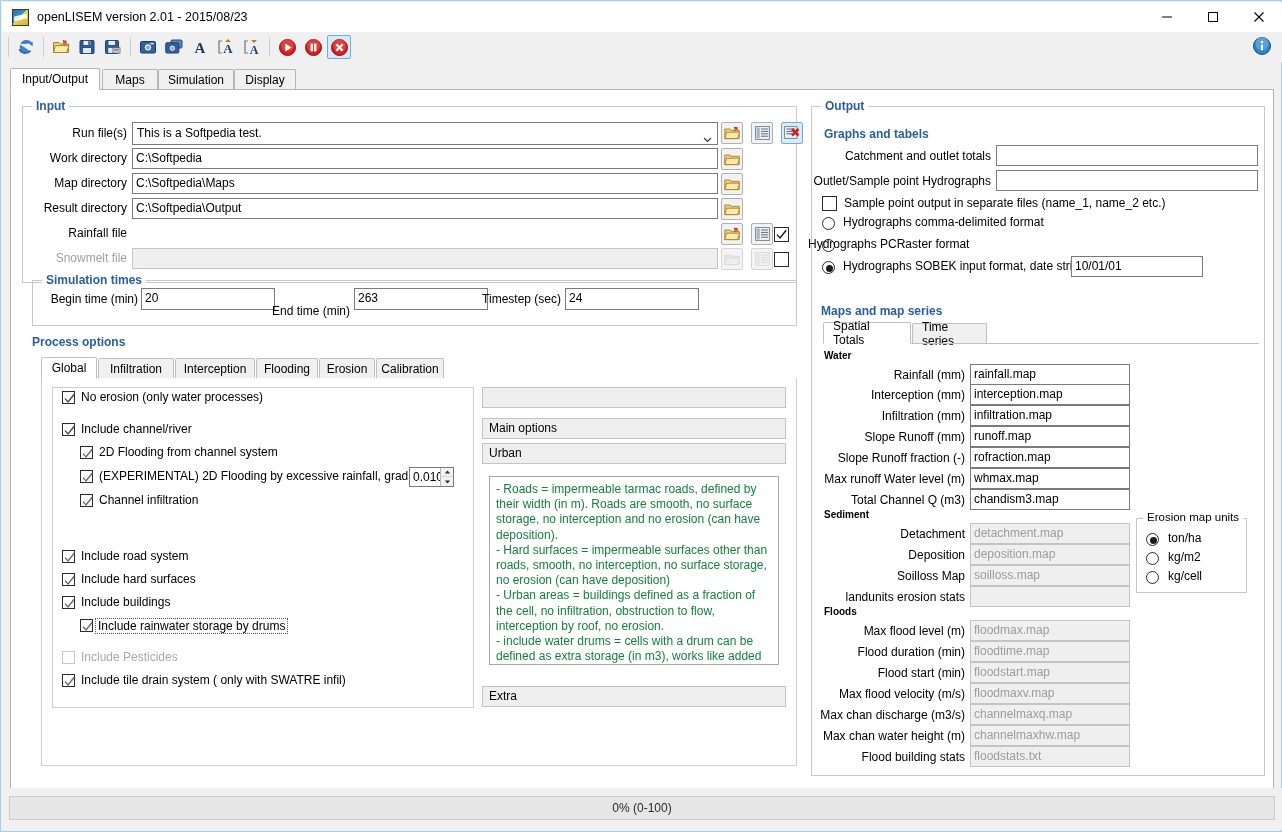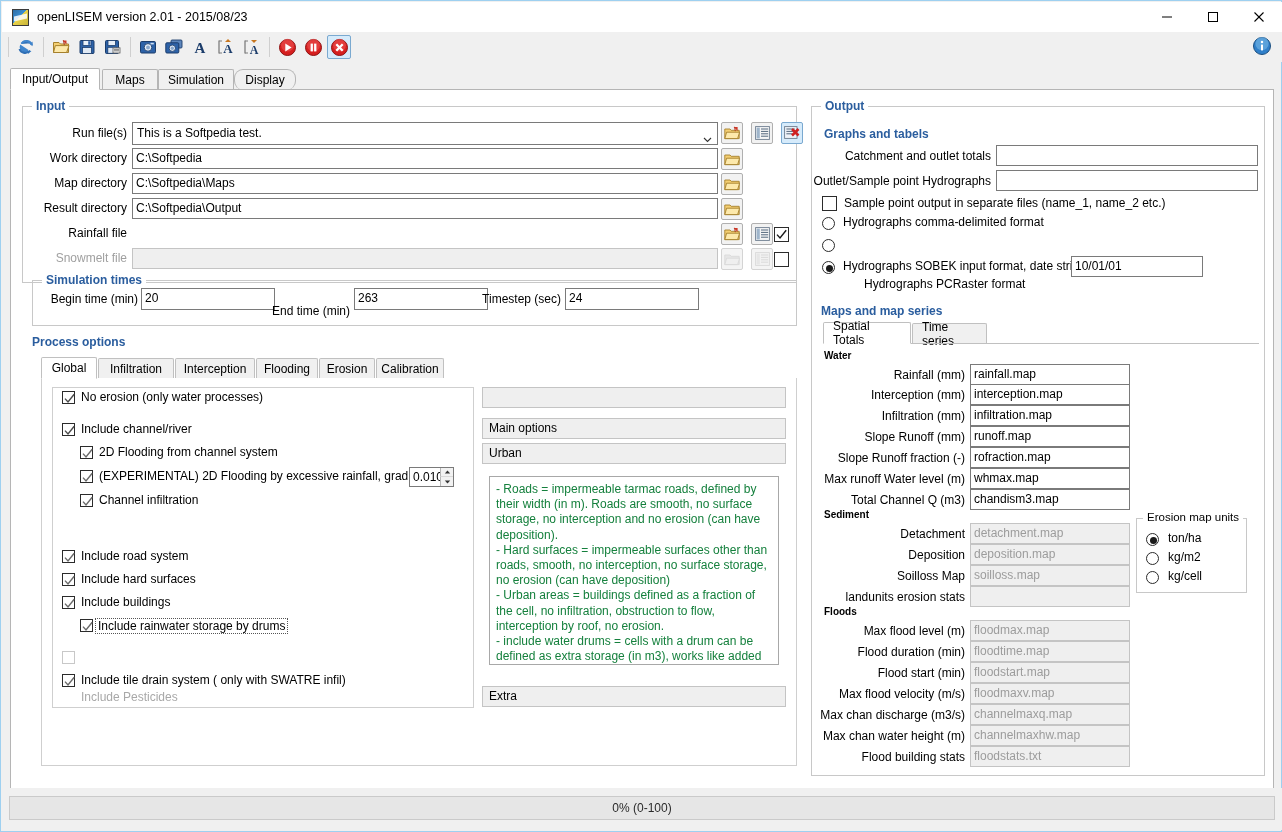--- a/index.html
+++ b/index.html
@@ -114,21 +114,21 @@
     border:1px solid #2b2b2b;background:#fff;
   }
   .cb.dis{border:1px solid #c8c8c8;background:#fff;}
   .cb svg{position:absolute;left:0;top:0;}
   .rd{
     position:absolute;width:13px;height:13px;box-sizing:border-box;
     border:1px solid #2b2b2b;border-radius:50%;background:#fff;
   }
   .rd .dot{position:absolute;left:3px;top:3px;width:7px;height:7px;border-radius:50%;background:#1a1a1a;}
   .cbtext{position:absolute;font-size:12px;}
-  .cbtext.dim{color:#a8a8a8;margin-top:40px;}
+  .cbtext.dim{color:#a8a8a8;}
   .focusbox{border:1px dotted #555;padding:0 2px;margin-left:-3px;}
   
   .itabstrip{position:absolute;height:22px;}
   .itabstrip:after{content:"";position:absolute;left:0;bottom:0;width:100%;height:1px;background:#c0c0c0;}
   .itab{
     position:absolute;bottom:0;height:21px;border:1px solid #c0c0c0;border-bottom:none;
     background:#f0f0f0;display:flex;align-items:center;justify-content:center;padding:0 9px;
     box-sizing:border-box;font-size:12px;border-radius:2px 2px 0 0;
   }
   .itab.active{background:#ffffff;height:22px;border-bottom:1px solid #fff;z-index:3;}
@@ -312,21 +312,21 @@
         <circle cx="10" cy="6" r="1.25" fill="#fff"></circle>
         <rect x="9" y="8.4" width="2" height="6" rx=".6" fill="#fff"></rect>
       </svg>
     </div>
   </div>
 
   <div class="tabstrip">
     <div class="tab active" style="left:0;width:90px;">Input/Output</div>
     <div class="tab" style="left:92px;width:56px;">Maps</div>
     <div class="tab" style="left:148px;width:76px;">Simulation</div>
-    <div class="tab" style="left:224px;width:62px;border-radius:9px;">Display</div>
+    <div class="tab" style="left:224px;width:62px;">Display</div>
   </div>
 
   <div class="page">
     <div class="watermark">so</div>
 
     <div class="group" style="left:11px;top:16px;width:775px;height:177px;">
       <span class="glabel">Input</span>
     </div>
 
     <div class="lbl" style="left:20px;top:36px;width:96px;">Run file(s)</div>
@@ -574,21 +574,21 @@
     <div class="lbl" style="left:800px;top:84px;width:180px;">Outlet/Sample point Hydrographs</div>
     <div class="inp" style="left:985px;top:80px;width:262px;"></div>
 
     <div class="cb" style="left:811px;top:106px;width:15px;height:15px;"></div>
     <div class="cbtext" style="left:833px;top:106px;">Sample point output in separate files (name_1, name_2 etc.)</div>
 
     <div class="rd" style="left:811px;top:127px;"></div>
     <div class="cbtext" style="left:832px;top:125px;">Hydrographs comma-delimited format</div>
 
     <div class="rd" style="left:811px;top:149px;"></div>
-    <div class="cbtext" style="left:853px;top:147px;margin-top:40px;">Hydrographs PCRaster format</div>
+    <div class="cbtext" style="left:797px;top:147px;">Hydrographs PCRaster format</div>
 
     <div class="rd" style="left:811px;top:171px;">
         <span class="dot"></span>
       </div>
     <div class="cbtext" style="left:832px;top:169px;">Hydrographs SOBEK input format, date string:</div>
     <div class="inp" style="left:1060px;top:166px;width:132px;">10/01/01</div>
 
     <div class="bluehead" style="left:810px;top:214px;">Maps and map series</div>
 
     <div class="itabstrip" style="left:812px;top:232px;width:436px;">

